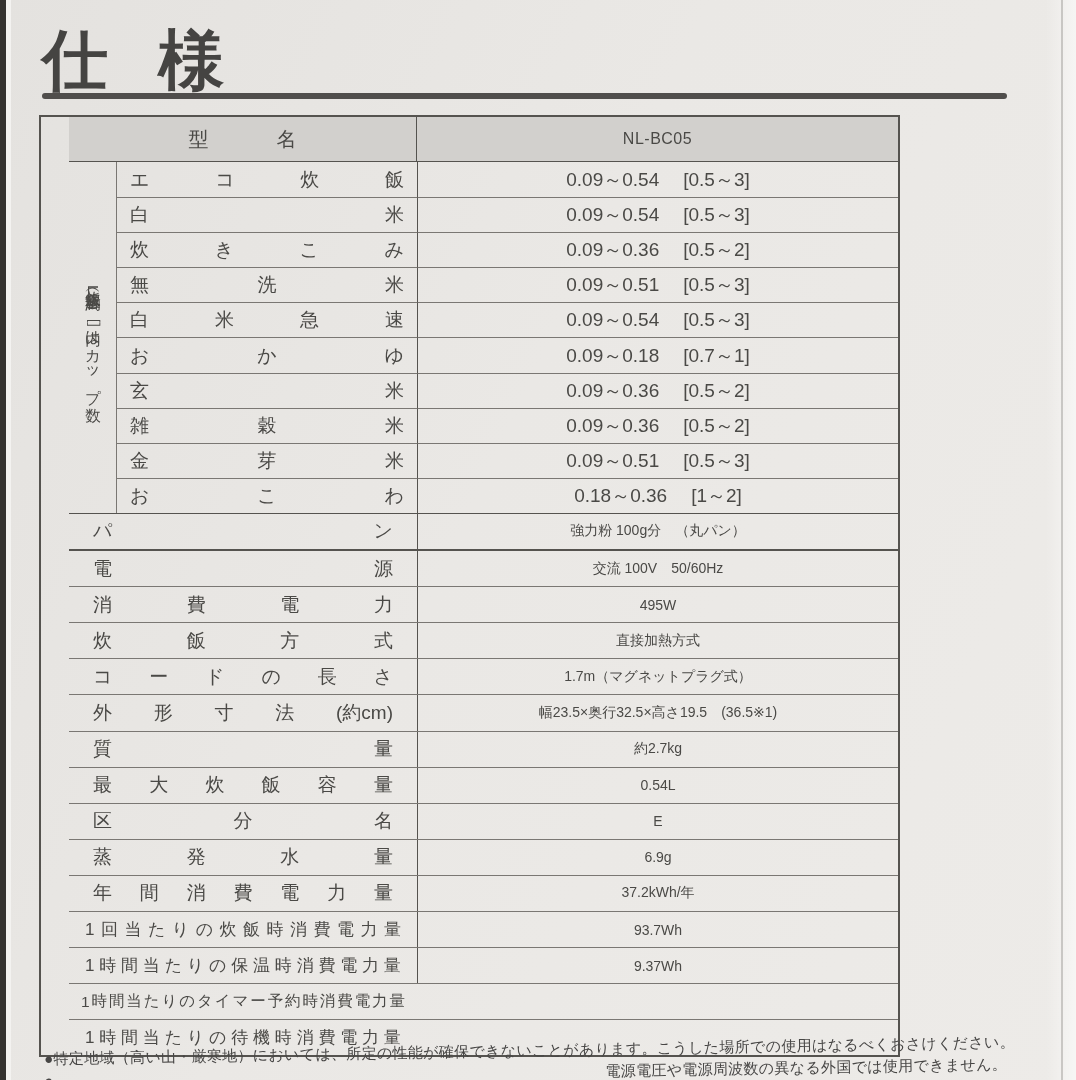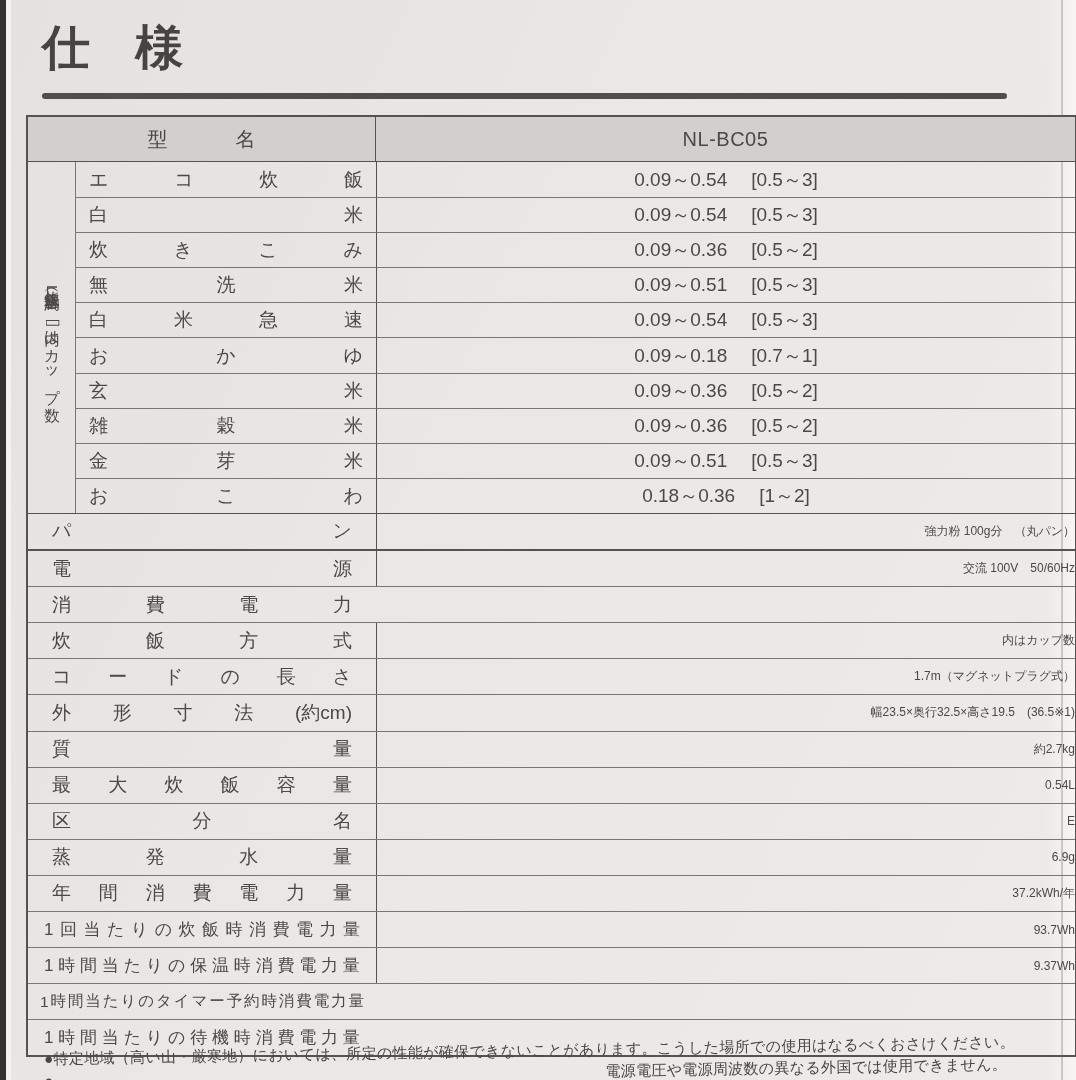--- a/index.html
+++ b/index.html
@@ -17,55 +17,55 @@
     color:var(--text);
   }
   
   .left-edge-dark{position:absolute;left:0;top:0;width:6px;height:100%;background:#343230;}
   .left-edge-light{position:absolute;left:6px;top:0;width:5px;height:100%;background:#f3f2f0;}
   .right-edge-band{position:absolute;right:0;top:0;width:30px;height:100%;
     background:linear-gradient(to right,rgba(255,255,255,0),rgba(255,255,255,.55));}
   .right-edge-line{position:absolute;right:13px;top:0;width:2px;height:100%;background:rgba(150,148,144,.45);}
 
   
-  .title{position:absolute;left:42px;top:16px;font-size:48px;font-weight:900;
+  .title{position:absolute;left:42px;top:16px;font-size:66px;font-weight:900;
     letter-spacing:16px;color:#454442;}
   .title-rule{position:absolute;left:42px;top:93px;width:965px;height:6px;
     background:#504e4c;border-radius:3px;}
 
   
-  .spec-table{position:absolute;left:26px;top:115px;width:1051px;
-    border:2px solid var(--line);box-sizing:border-box;background:transparent;}
+  .spec-table{position:absolute;left:39px;top:115px;width:861px;
+    border:2px solid var(--line);box-sizing:border-box;background:transparent;padding-left:28px;}
   .thead{display:grid;grid-template-columns:348px 1fr;height:44px;
     background:var(--headbg);border-bottom:1.5px solid var(--line);}
   .model-label-cell{display:flex;align-items:center;justify-content:center;
     border-right:1.5px solid var(--line);font-size:20px;}
   .model-label-cell span{letter-spacing:68px;margin-right:-68px;}
-  .model-value-cell{display:flex;align-items:center;justify-content:center;font-size:20px;letter-spacing:.5px;}
+  .model-value-cell{display:flex;align-items:center;justify-content:center;font-size:16px;letter-spacing:.5px;}
 
   .capacity-grid{display:grid;grid-template-columns:48px 300px 1fr;grid-auto-rows:35.1px;}
   .vlabel-cell{grid-row:1 / span 10;grid-column:1;border-right:1px solid var(--linethin);
     display:flex;align-items:center;justify-content:center;}
   .vtext{writing-mode:vertical-rl;text-orientation:mixed;font-size:15.5px;letter-spacing:1px;}
   .name-cell{grid-column:2;display:flex;justify-content:space-between;align-items:center;
     padding:0 13px;font-size:19px;}
   .value-cell{grid-column:3;border-left:1.5px solid var(--line);display:flex;
     align-items:center;justify-content:center;gap:24px;font-size:19px;}
   .bt{border-top:1px solid var(--linethin);}
 
   .spec-row{display:grid;grid-template-columns:348px 1fr;height:35.1px;
     border-top:1px solid var(--linethin);}
   .spec-row.first{border-top:1.5px solid var(--line);}
   .spec-row.thick{border-top:2px solid var(--line);}
   .spec-label{display:flex;justify-content:space-between;align-items:center;
     padding:0 24px;font-size:19px;}
   .spec-label.med{font-size:17px;padding:0 16px;}
   .spec-label.long{font-size:15.5px;padding:0 12px;}
   .spec-value{border-left:1.5px solid var(--line);display:flex;align-items:center;
-    justify-content:flex-end;font-size:12px;}
+    justify-content:center;font-size:14px;}
 
   
   .footnote1{position:absolute;left:44px;top:1050px;width:max-content;font-size:15px;
     letter-spacing:.3px;color:#474645;transform:rotate(-1deg);transform-origin:left top;white-space:nowrap;}
   .footnote2{position:absolute;left:44px;top:1072px;width:max-content;font-size:15px;
     letter-spacing:.3px;color:#474645;transform:rotate(-1deg);transform-origin:left top;
     display:flex;white-space:nowrap;}
   .footnote2 .fn2-text{margin-left:552px;}
 </style>
 </head>
@@ -206,30 +206,33 @@
             <span>交流 100V　50/60Hz</span>
           </div>
         </div>
         <div class="spec-row">
           <div class="spec-label">
             <span>消</span>
             <span>費</span>
             <span>電</span>
             <span>力</span>
           </div>
+          <div class="spec-value">
+            <span>495W</span>
+          </div>
         </div>
         <div class="spec-row">
           <div class="spec-label">
             <span>炊</span>
             <span>飯</span>
             <span>方</span>
             <span>式</span>
           </div>
           <div class="spec-value">
-            <span>内はカップ数</span>
+            <span>直接加熱方式</span>
           </div>
         </div>
         <div class="spec-row">
           <div class="spec-label">
             <span>コ</span>
             <span>ー</span>
             <span>ド</span>
             <span>の</span>
             <span>長</span>
             <span>さ</span>

